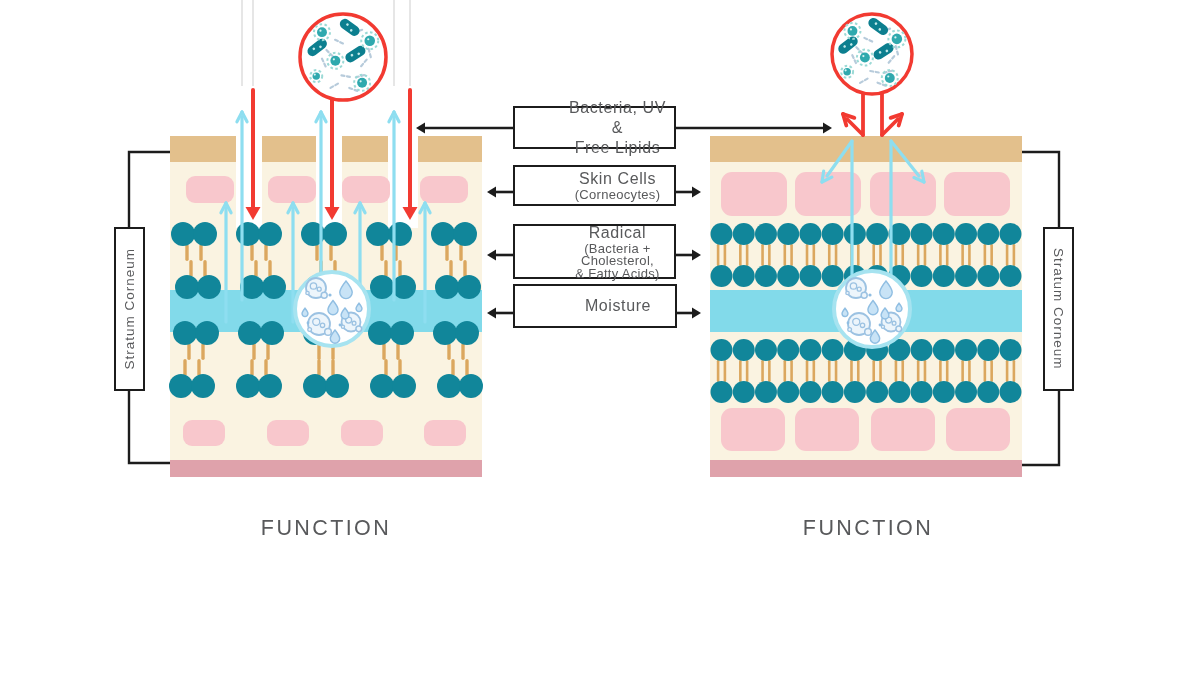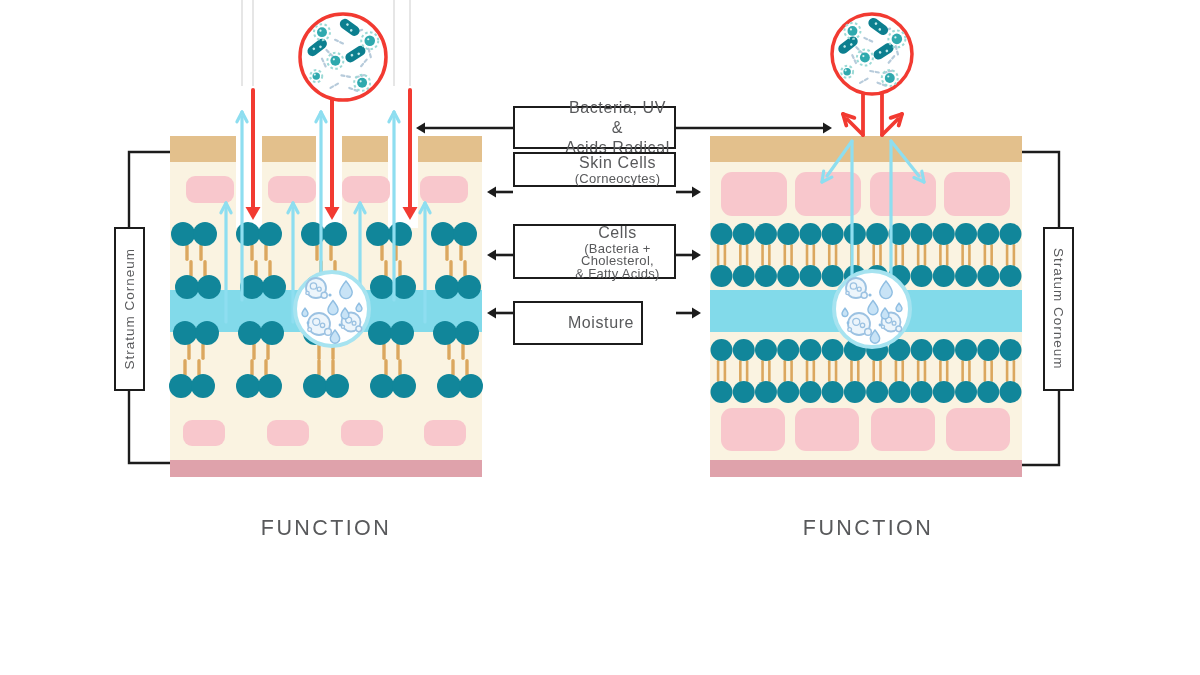--- a/index.html
+++ b/index.html
@@ -504,32 +504,32 @@
         <path d="M701,255 L692,249.6 L692,260.4 Z" fill="#1C1C1C"></path>
         <line x1="513" y1="313" x2="495" y2="313" stroke="#1C1C1C" stroke-width="2.6"></line>
         <path d="M487,313 L496,307.6 L496,318.4 Z" fill="#1C1C1C"></path>
         <line x1="676" y1="313" x2="693" y2="313" stroke="#1C1C1C" stroke-width="2.6"></line>
         <path d="M701,313 L692,307.6 L692,318.4 Z" fill="#1C1C1C"></path>
       </g>
     </svg>
 
   <div class="cbox" style="left:513px;top:106px;width:163px;height:43px">
     <div class="t1">Bacteria, UV &amp;</div>
-    <div class="t1">Acids Radical</div>
-  </div>
-  <div class="cbox" style="left:513px;top:152px;width:163px;height:35px">
+    <div class="t1">Free Lipids</div>
+  </div>
+  <div class="cbox" style="left:513px;top:165px;width:163px;height:41px">
     <div class="t1">Skin Cells</div>
     <div class="t2">(Corneocytes)</div>
   </div>
   <div class="cbox" style="left:513px;top:224px;width:163px;height:55px">
-    <div class="t1">Cells</div>
+    <div class="t1">Radical</div>
     <div class="t2">(Bacteria + Cholesterol,</div>
     <div class="t2">&amp; Fatty Acids)</div>
   </div>
-  <div class="cbox" style="left:513px;top:301px;width:130px;height:44px">
+  <div class="cbox" style="left:513px;top:284px;width:164px;height:44px">
     <div class="t1">Moisture</div>
   </div>
 
   <div class="sbox" style="left:114px;top:227px;height:164px">
     <span class="vtext flip">Stratum Corneum</span>
   </div>
   <div class="sbox" style="left:1043px;top:227px;height:164px">
     <span class="vtext">Stratum Corneum</span>
   </div>
 

